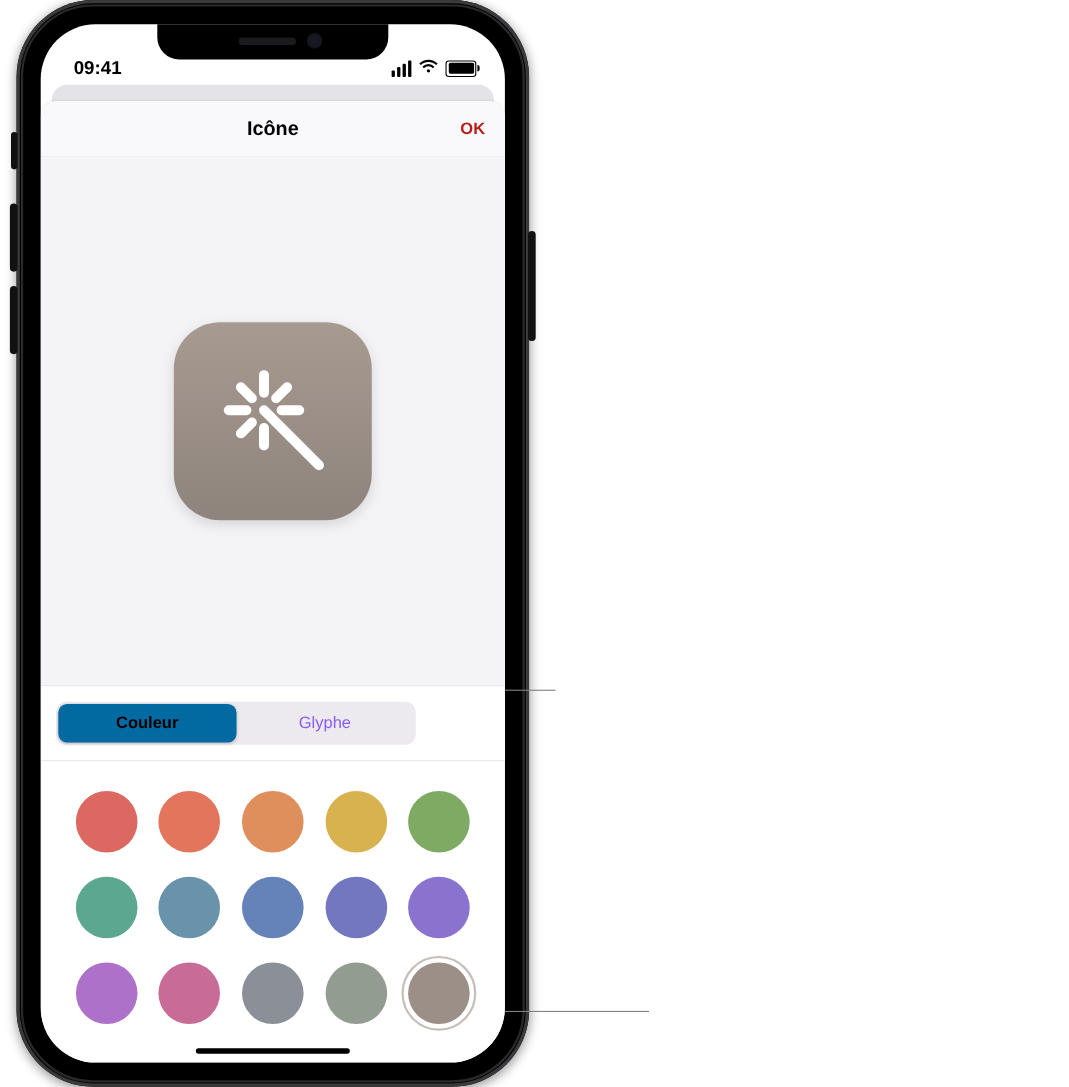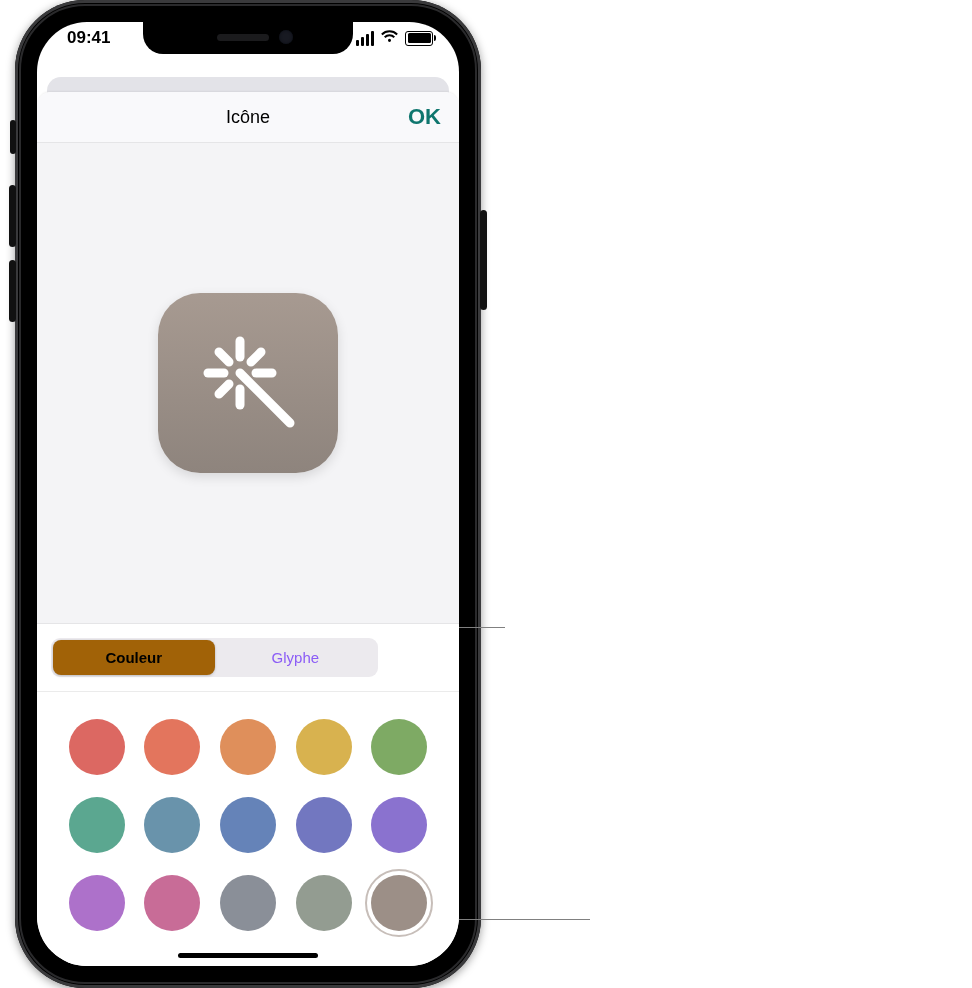--- a/index.html
+++ b/index.html
@@ -64,21 +64,21 @@
     content:"";
     position:absolute; left:136px; top:10px;
     width:14px; height:14px; border-radius:50%;
     background:#181a22;
     box-shadow: inset 0 0 3px #0a0c14;
   }
 
   
   .statusbar {
     position:absolute; top:0; left:0; right:0; height:44px;
-    display:flex; align-items:flex-start; justify-content:space-between;
+    display:flex; align-items:flex-end; justify-content:space-between;
     padding:6px 26px 0 30px;
     font-weight:600; font-size:17px; color:#000;
     z-index:40;
   }
   .statusbar .right { display:flex; align-items:center; gap:6px; }
   .signal-bars { display:flex; align-items:flex-end; gap:2px; }
   .signal-bars span { width:3px; background:#000; border-radius:1px; }
   .signal-bars span:nth-child(1){height:6px}
   .signal-bars span:nth-child(2){height:9px}
   .signal-bars span:nth-child(3){height:12px}
@@ -122,24 +122,24 @@
   
   .nav {
     height:50px; flex:0 0 50px;
     display:grid; grid-template-columns:1fr auto 1fr;
     align-items:center;
     padding:0 18px;
     border-bottom:1px solid rgba(0,0,0,.08);
     background:#f9f9fb;
     border-top-left-radius:14px; border-top-right-radius:14px;
   }
-  .nav .title { grid-column:2; font-weight:400; font-size:18px; color:#000; }
+  .nav .title { grid-column:2; font-weight:700; font-size:18px; color:#000; }
   .nav .done {
     grid-column:3; justify-self:end;
-    color:#0f766e; font-weight:600; font-size:22px;
+    color:#b91c1c; font-weight:600; font-size:15px;
     cursor:pointer;
   }
 
   
   .preview-area {
     flex:0 0 auto;
     display:flex; align-items:center; justify-content:center;
     background:#f4f4f6;
     height:480px;
     border-bottom:1px solid rgba(0,0,0,.06);
@@ -161,21 +161,21 @@
   .segment {
     display:flex; width:82%;
     background:#eceaee; border-radius:9px; padding:2px;
   }
   .segment .seg {
     flex:1; text-align:center; padding:9px 0;
     font-size:15px; font-weight:600; color:#000;
     border-radius:8px; cursor:pointer;
   }
   .segment .seg.active {
-    background:#a16207;
+    background:#0369a1;
     box-shadow:0 1px 3px rgba(0,0,0,.18), 0 0 0 .5px rgba(0,0,0,.04);
     text-align:center;
   }
   .segment .seg:not(.active){ color:#8b5cf6; font-weight:500; }
 
   
   .color-grid {
     flex:1;
     padding:16px 22px 0 22px;
     display:grid;

